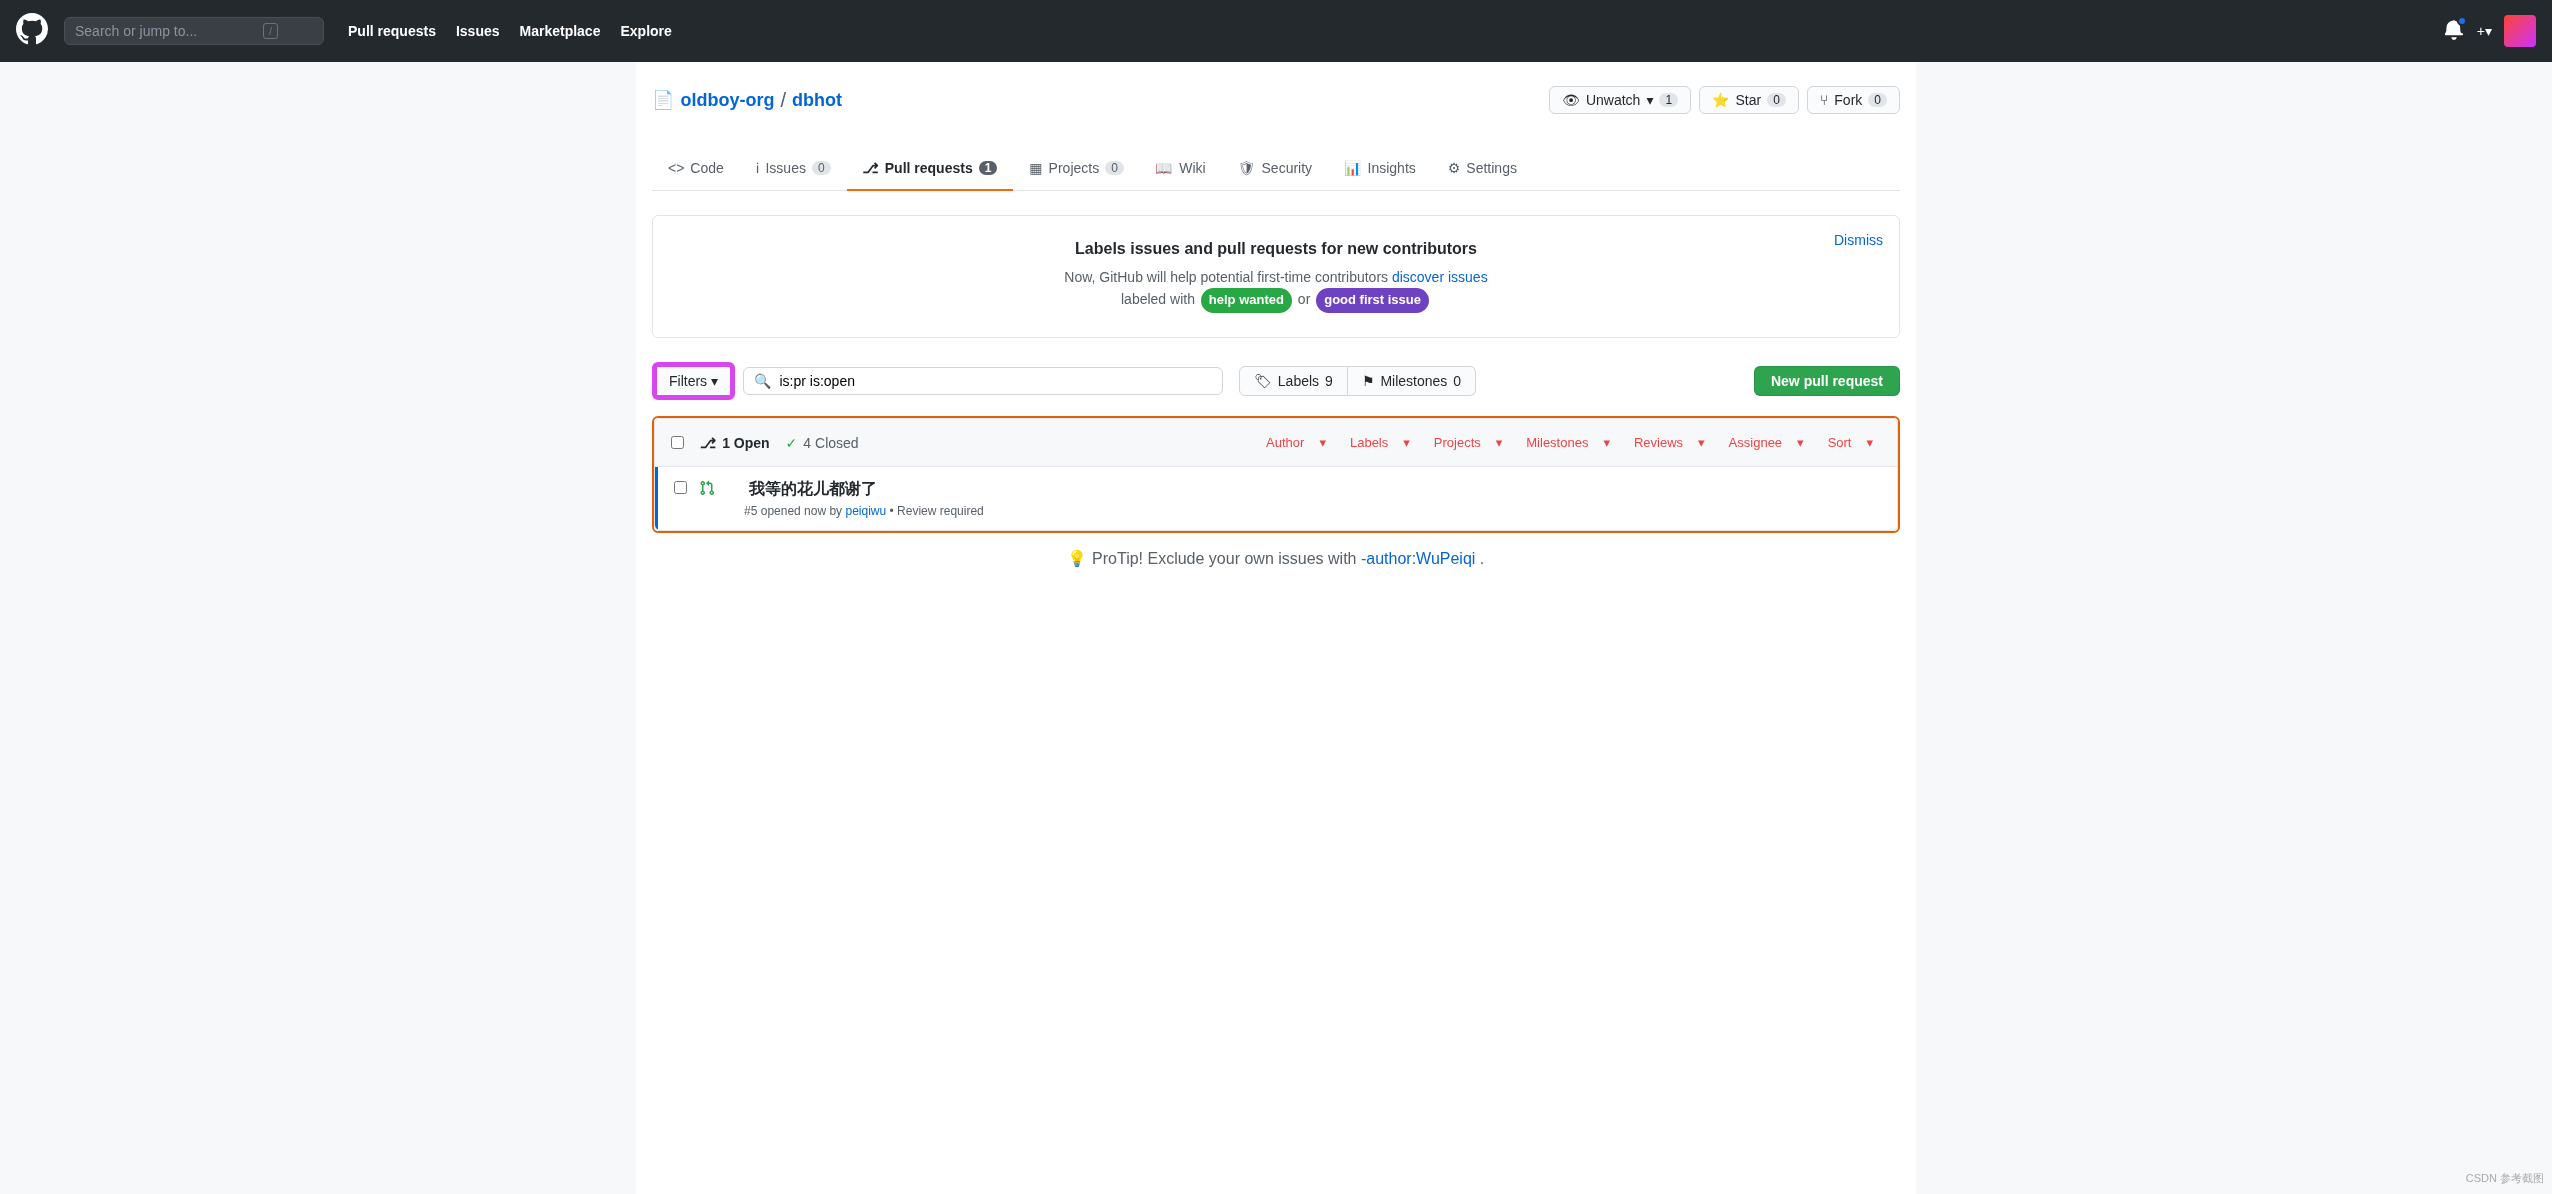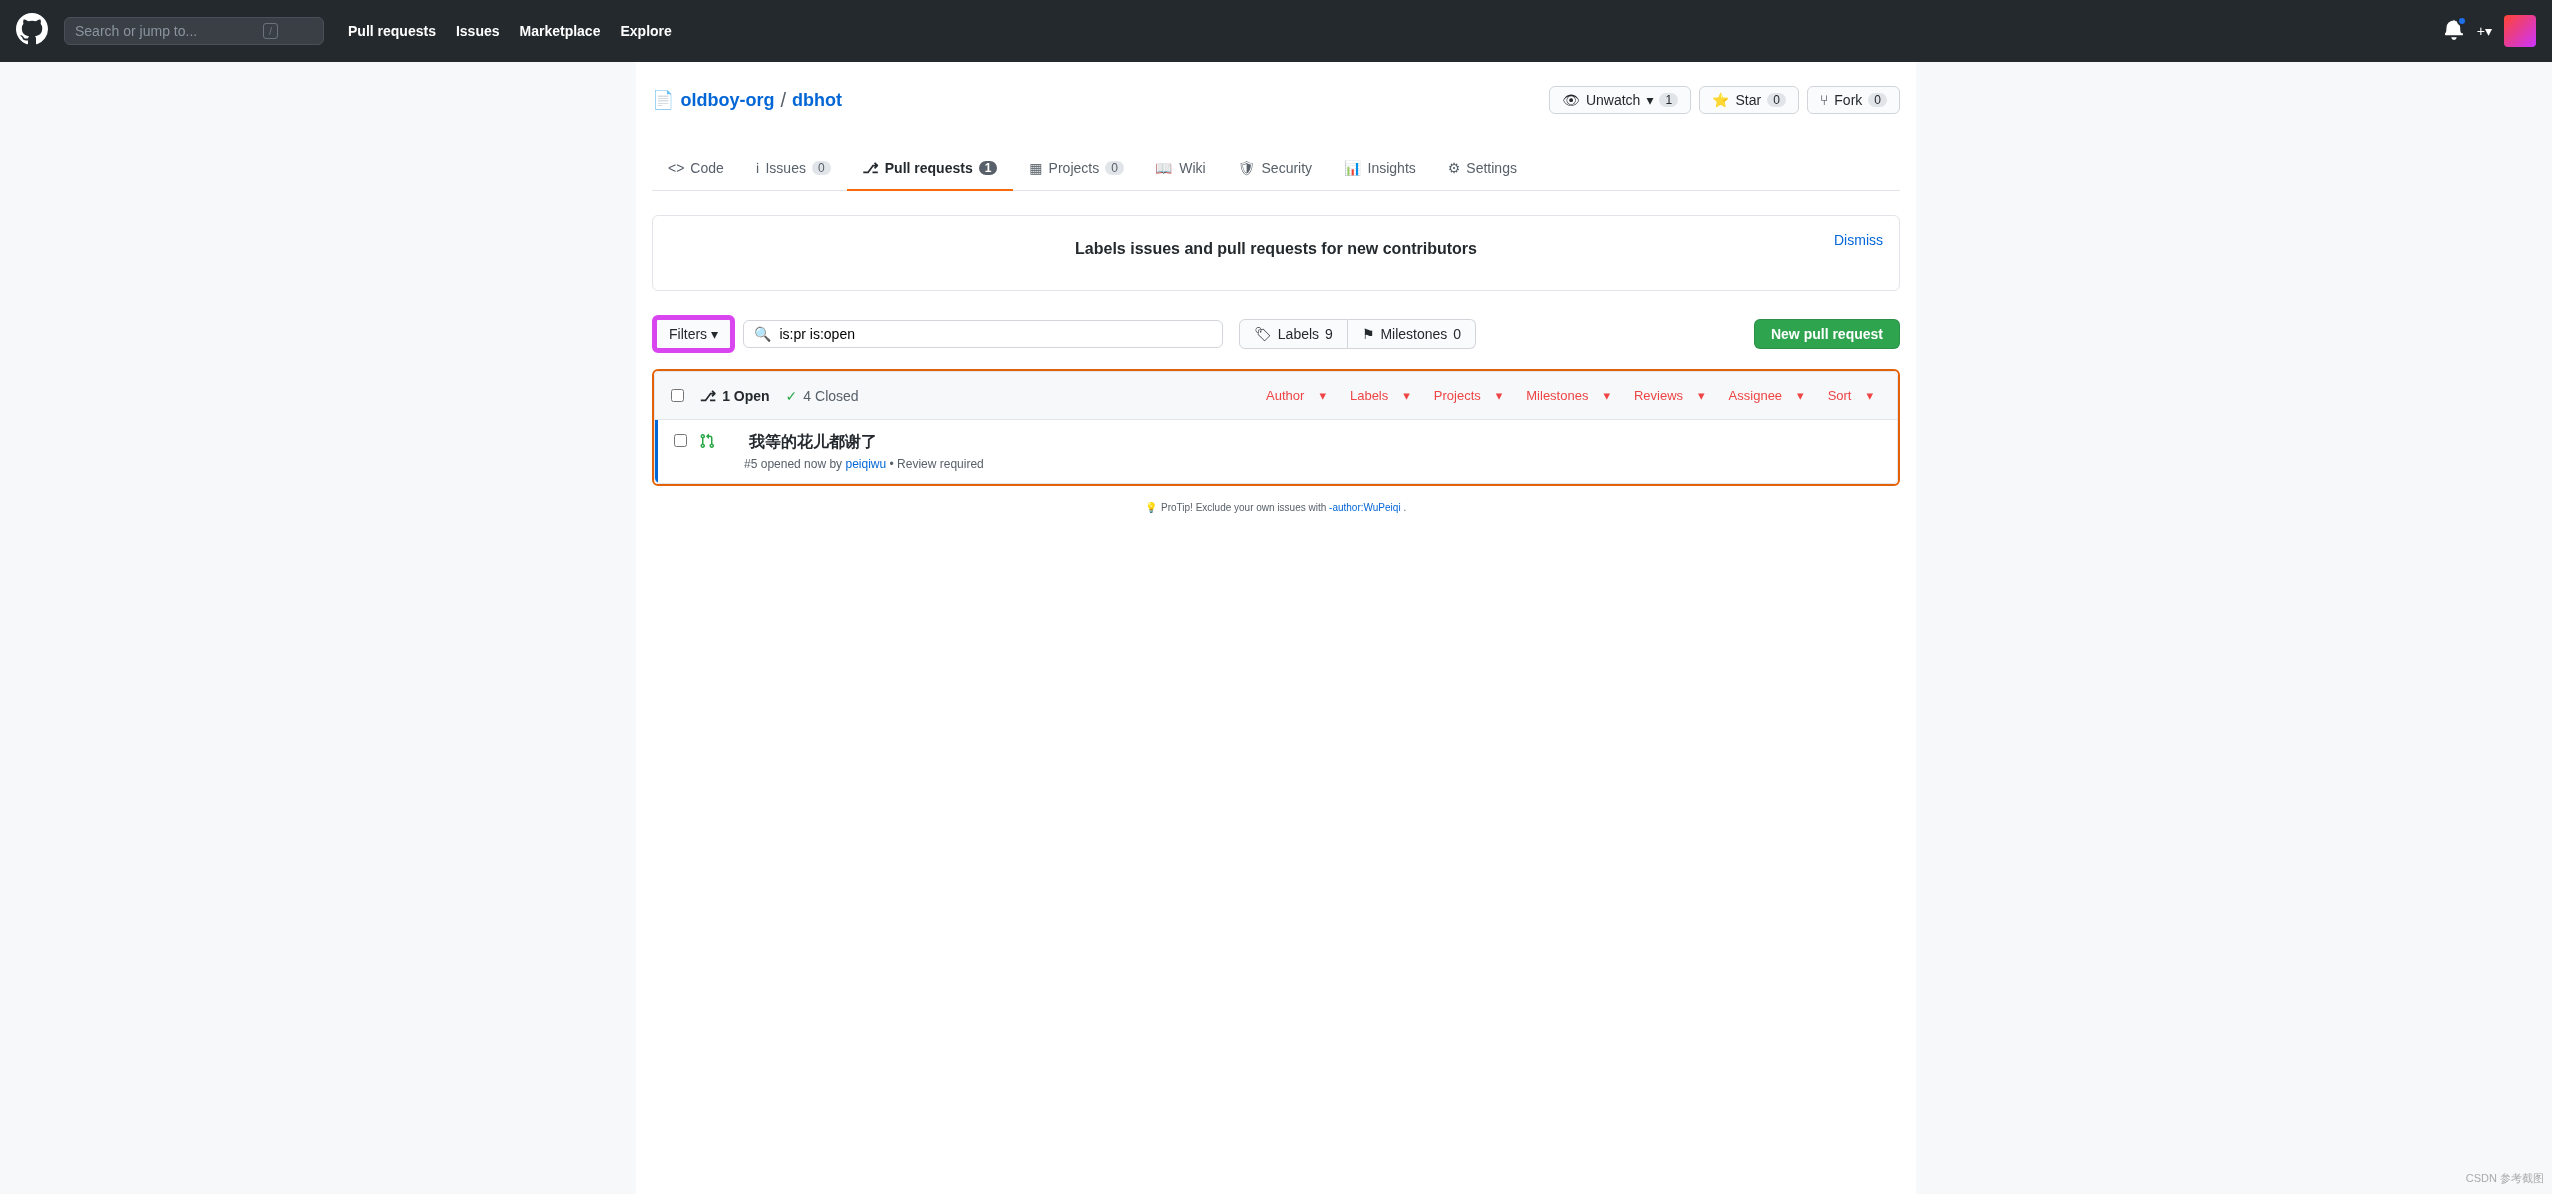--- a/index.html
+++ b/index.html
@@ -361,21 +361,21 @@
     
     .pr-list-selected {
       border: 2px solid #e36209 !important;
       border-radius: 6px;
     }
 
     
     .protip {
       text-align: center;
       padding: 16px;
-      font-size: 10px;
+      font-size: 16px;
       color: #586069;
     }
     .protip a { color: #0366d6; text-decoration: none; }
 
     
     .watermark {
       position: fixed;
       bottom: 8px;
       right: 8px;
       font-size: 11px;
@@ -479,20 +479,29 @@
     </a>
     <a class="repo-tab">
       <span>⚙</span>
       <span>Settings</span>
     </a>
   </div>
 
   <div class="promo-banner">
     <button class="dismiss-btn">Dismiss</button>
     <h3>Labels issues and pull requests for new contributors</h3>
+    <p>
+      <span>Now, GitHub will help potential first-time contributors</span>
+      <a href="#">discover issues</a>
+      <br>
+      <span>labeled with</span>
+      <span class="label-badge badge-green">help wanted</span>
+      <span> or </span>
+      <span class="label-badge badge-purple">good first issue</span>
+    </p>
   </div>
 
   <div class="filter-bar">
     <button class="filters-btn">Filters ▾</button>
     <div class="search-input-wrap">
       <span>🔍</span>
       <input type="text" value="is:pr is:open" style="">
     </div>
     <div class="label-miles-group">
       <button class="lm-btn">

